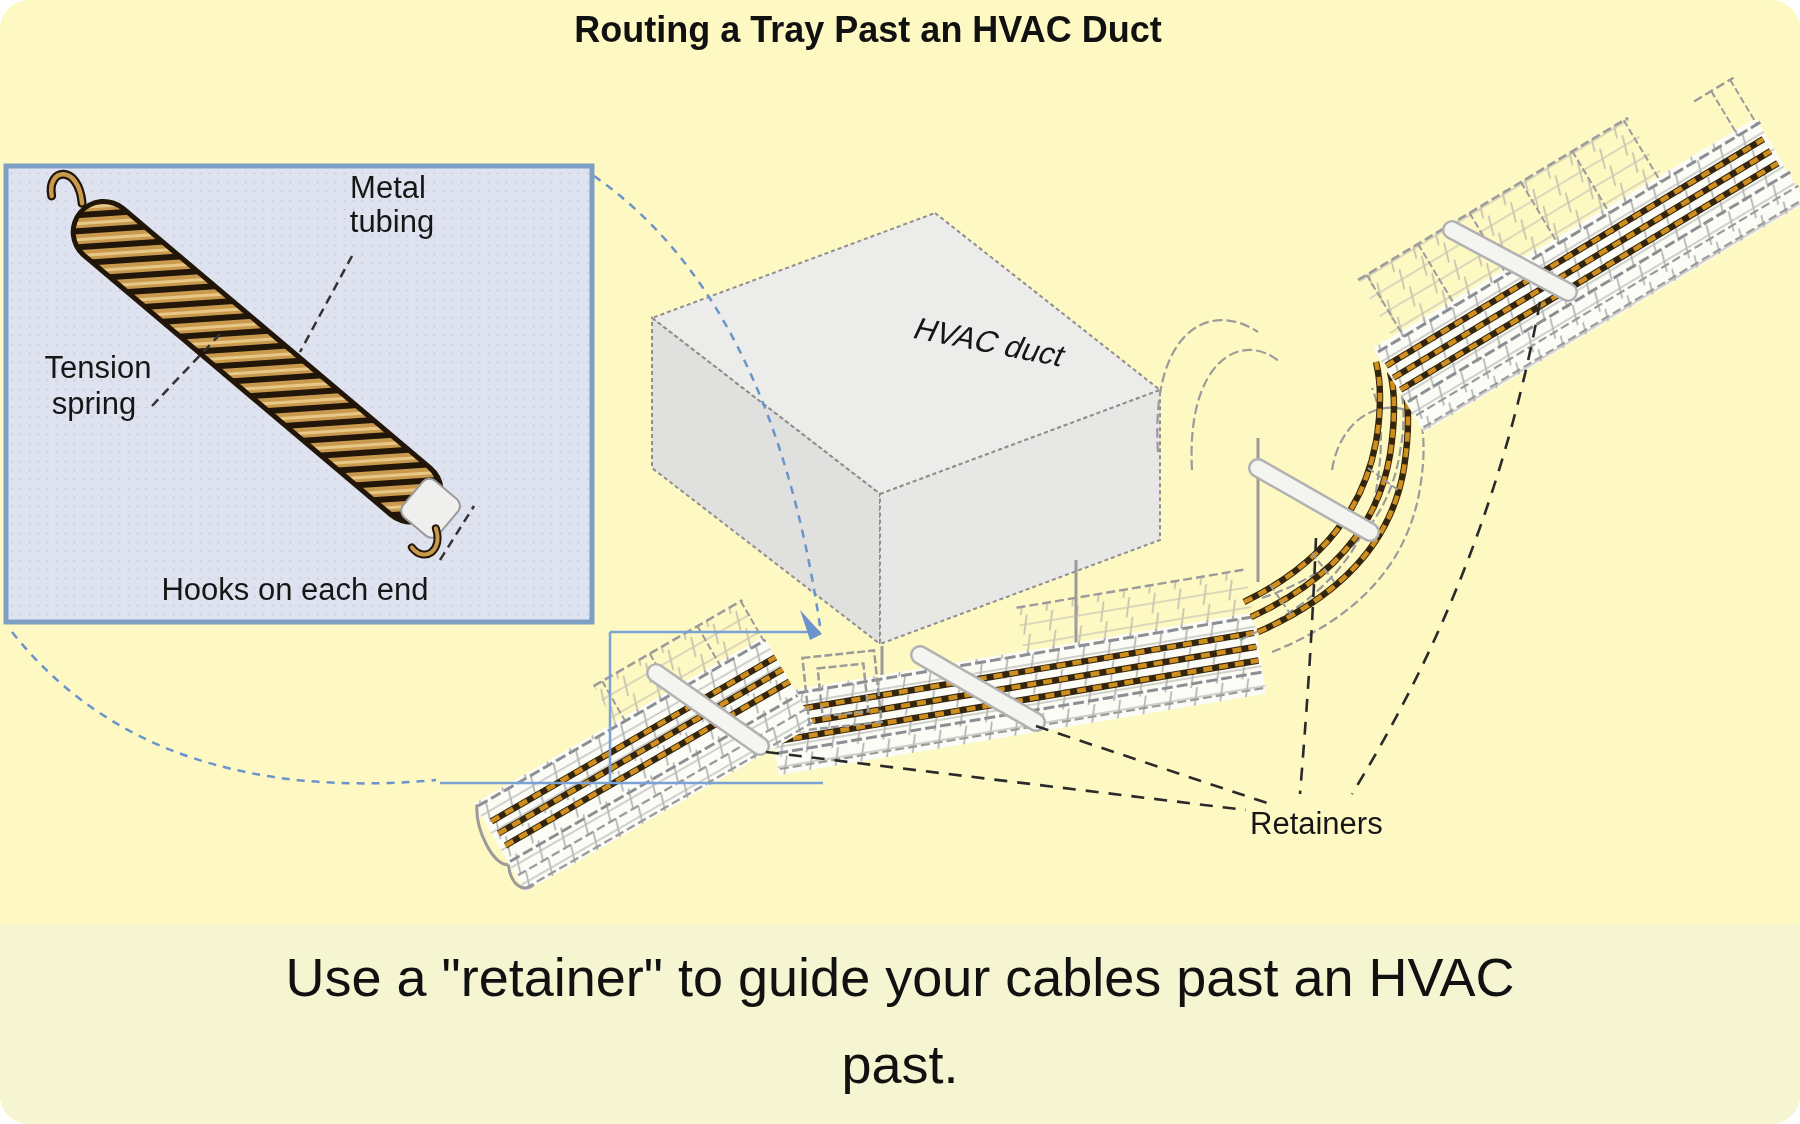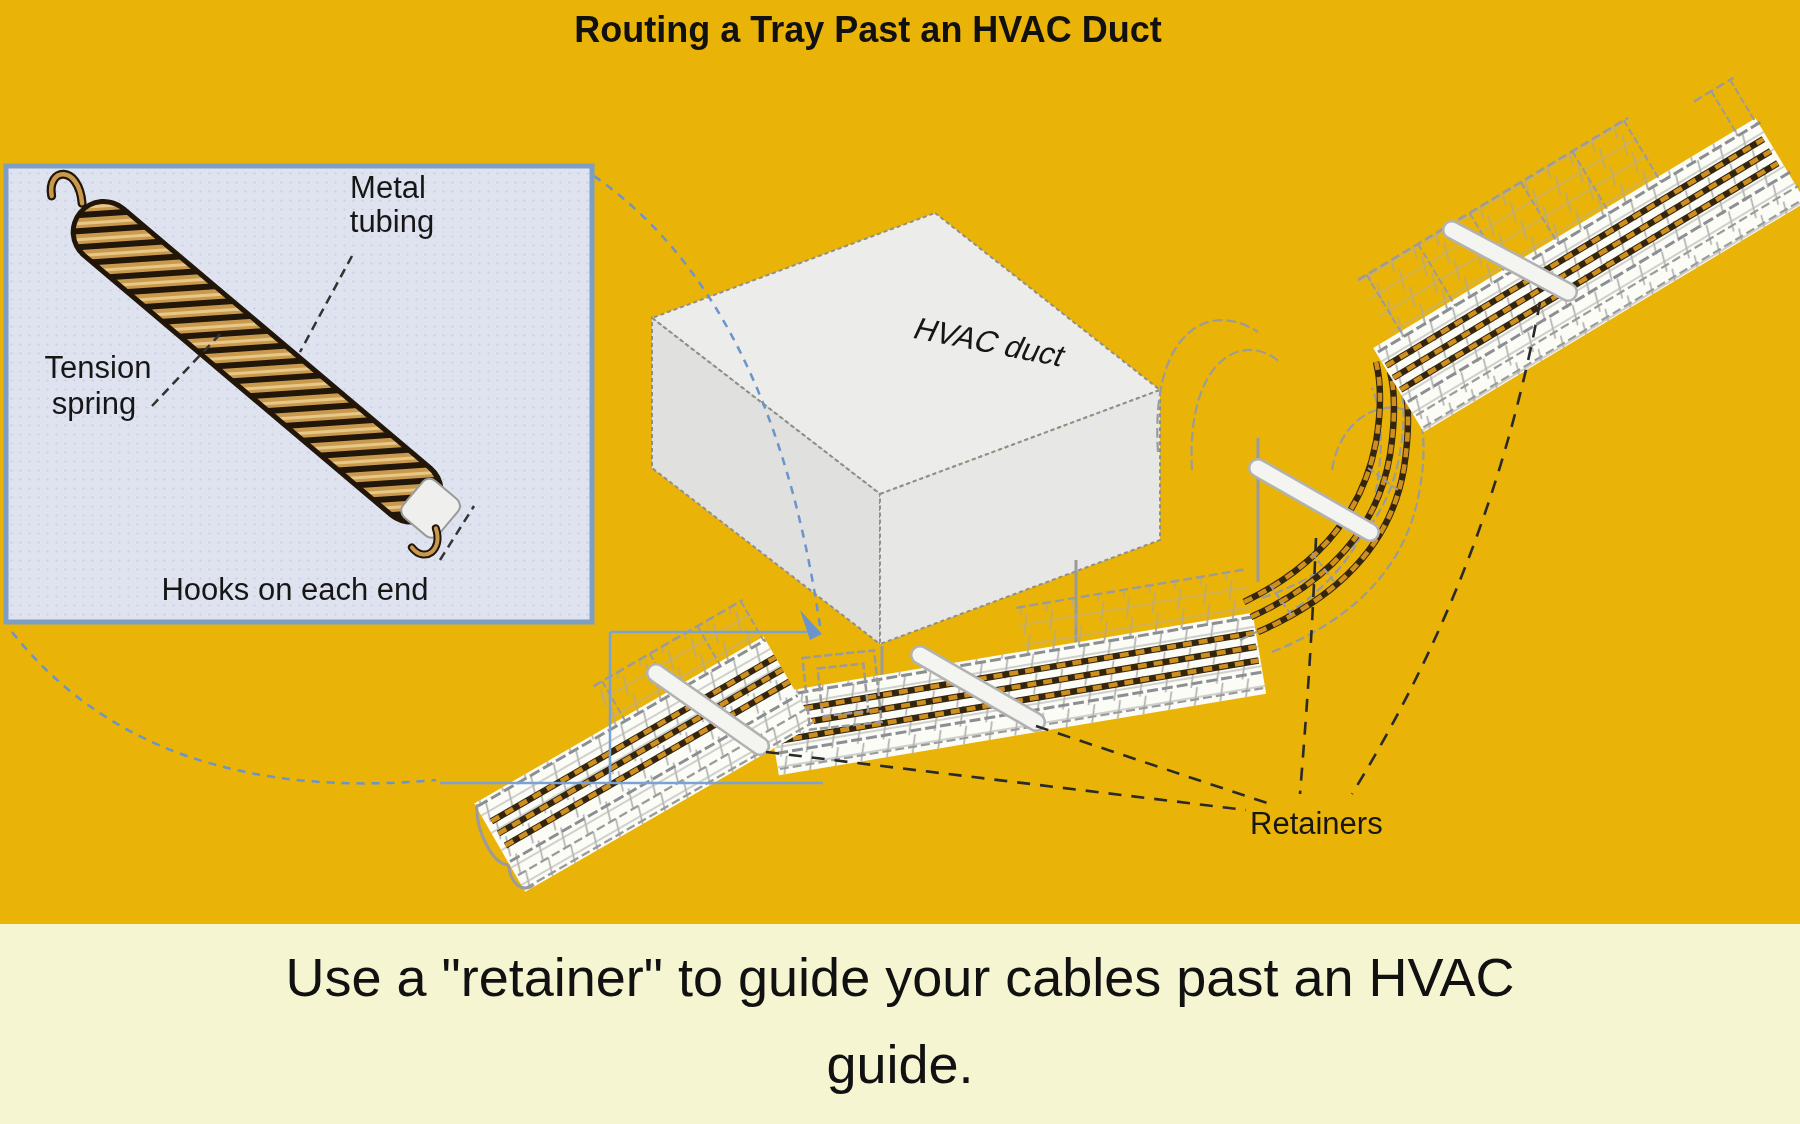--- a/index.html
+++ b/index.html
@@ -1,17 +1,17 @@
 <!DOCTYPE html>
 <html><head>
 <meta charset="utf-8">
 <style>
   html,body{margin:0;padding:0;background:#ffffff;}
   #stage{position:relative;width:1800px;height:1124px;overflow:hidden;
-         background:#eab308;font-family:"Liberation Sans",sans-serif;}
+         background:#fef9c3;font-family:"Liberation Sans",sans-serif;border-radius:29px;}
   #scene{position:absolute;top:0;left:0;}
   #caption-band{position:absolute;left:0;top:924px;width:1800px;height:200px;
     background:#f5f5d2;z-index:3;display:flex;flex-direction:column;
     align-items:center;justify-content:flex-start;padding-top:10px;box-sizing:border-box;}
   .caption-line{font-size:54px;color:#111;line-height:1.62;text-align:center;
     font-family:"Liberation Sans",sans-serif;}
   text{font-family:"Liberation Sans",sans-serif;}
   .lbl{font-size:31px;fill:#161616;}
   .wire{stroke:#9b9b9b;fill:none;}
 </style>
@@ -212,16 +212,16 @@
     <text class="lbl" x="388" y="198" text-anchor="middle">Metal</text>
     <text class="lbl" x="392" y="232" text-anchor="middle">tubing</text>
     <text class="lbl" x="98" y="378" text-anchor="middle">Tension</text>
     <text class="lbl" x="94" y="414" text-anchor="middle">spring</text>
     <text class="lbl" x="295" y="600" text-anchor="middle" font-size="32">Hooks on each end</text>
   </g>
 </svg>
 
 <div id="caption-band">
   <div class="caption-line">Use a "retainer" to guide your cables past an HVAC</div>
-  <div class="caption-line">guide.</div>
+  <div class="caption-line">past.</div>
 </div>
 
 </div>
 
 </body></html>

